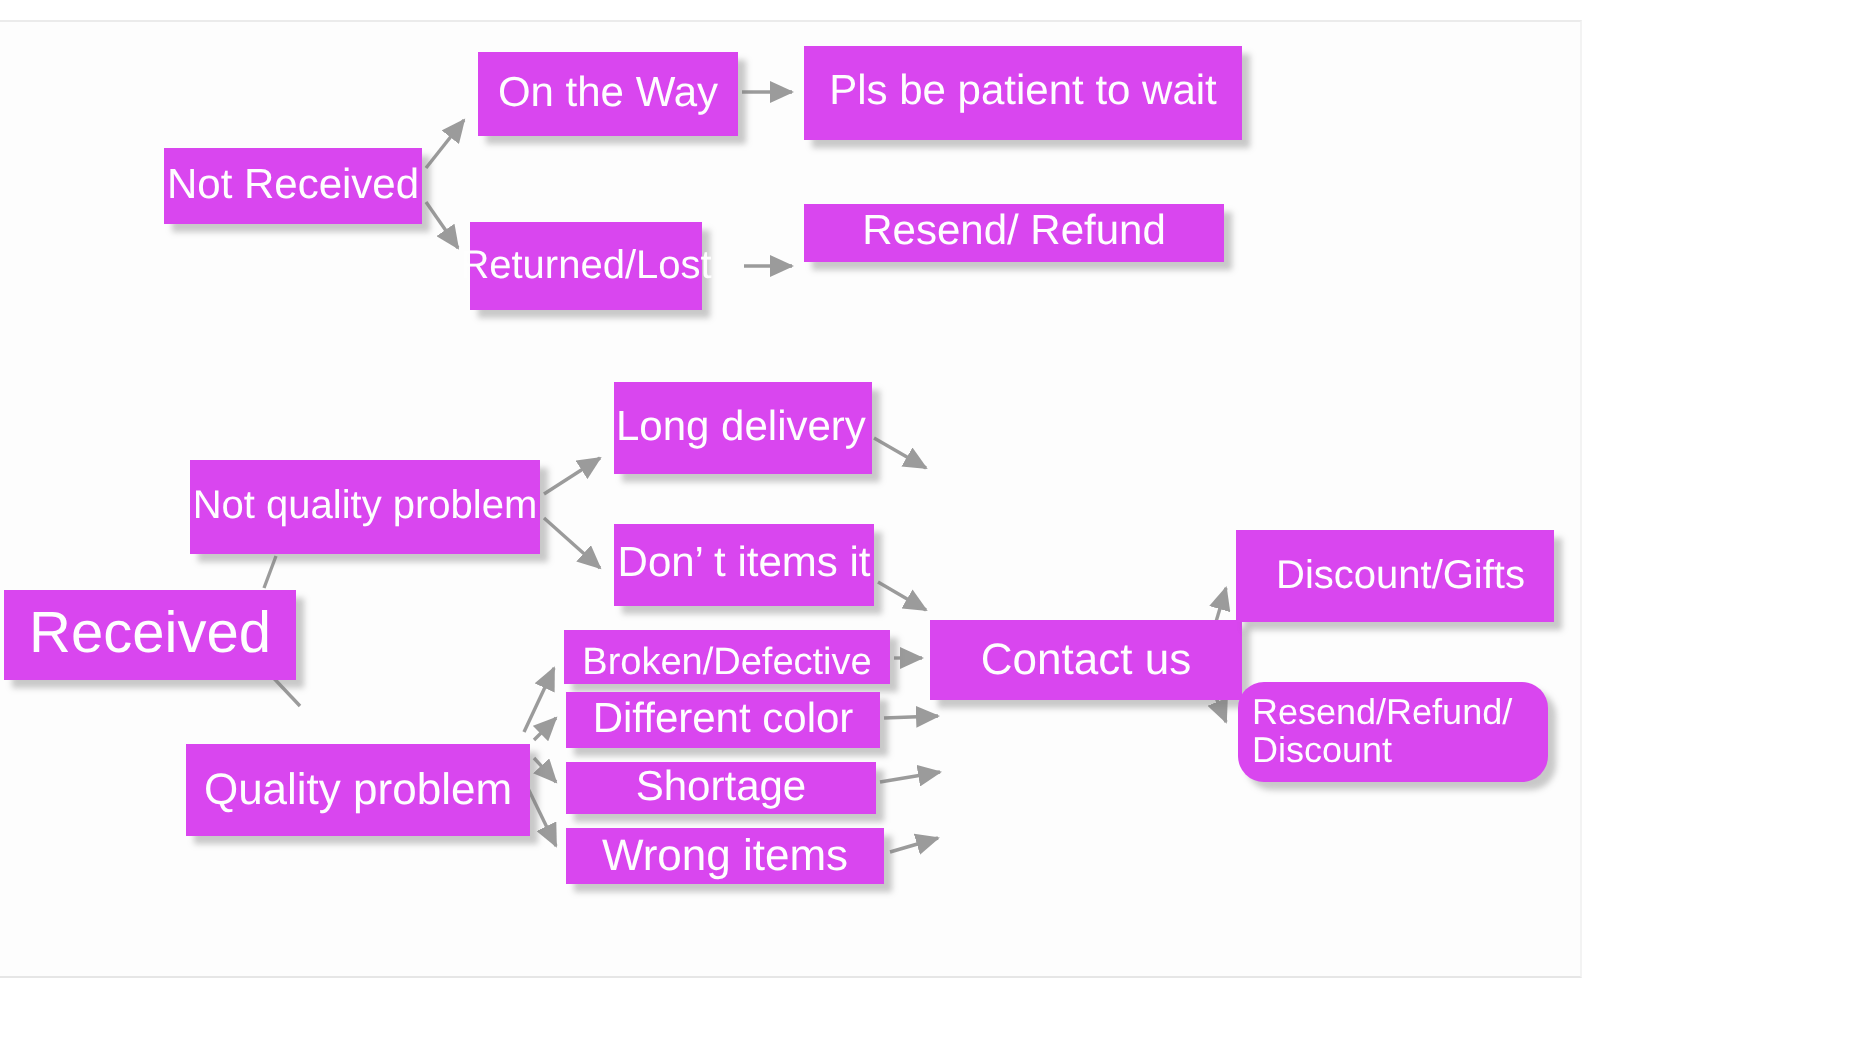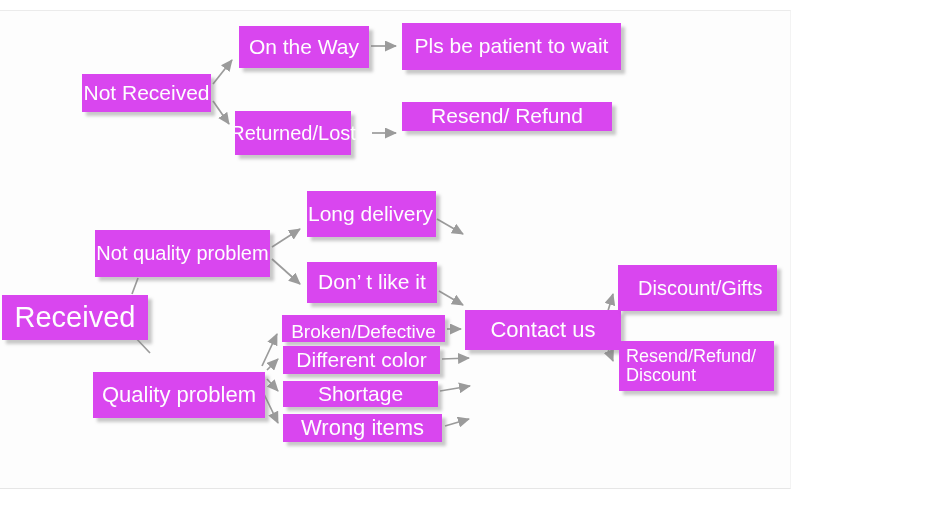--- a/index.html
+++ b/index.html
@@ -78,21 +78,21 @@
   <div class="node" style="left:2px;top:295px;width:146px;height:45px;font-size:29px;">
     <span>Received</span>
   </div>
   <div class="node" style="left:95px;top:230px;width:175px;height:47px;font-size:20px;">
     <span>Not quality problem</span>
   </div>
   <div class="node left" style="left:307px;top:191px;width:128px;height:46px;font-size:21px;padding-left:1px;">
     <span>Long delivery</span>
   </div>
   <div class="node" style="left:307px;top:262px;width:130px;height:41px;font-size:21px;">
-    <span>Don’ t like it</span>
+    <span>Don’ t items it</span>
   </div>
   <div class="node" style="left:93px;top:372px;width:172px;height:46px;font-size:22px;">
     <span>Quality problem</span>
   </div>
   <div class="node" style="left:282px;top:315px;width:163px;height:27px;font-size:19px;align-items:flex-end;">
     <span>Broken/Defective</span>
   </div>
   <div class="node" style="left:283px;top:346px;width:157px;height:28px;font-size:21px;">
     <span>Different color</span>
   </div>
@@ -101,17 +101,17 @@
   </div>
   <div class="node" style="left:283px;top:381px;width:155px;height:26px;font-size:21px;">
     <span>Shortage</span>
   </div>
   <div class="node" style="left:465px;top:310px;width:156px;height:40px;font-size:22px;">
     <span>Contact us</span>
   </div>
   <div class="node left" style="left:618px;top:265px;width:139px;height:46px;font-size:20px;padding-left:20px;">
     <span>Discount/Gifts</span>
   </div>
-  <div class="node two-line" style="left:619px;top:341px;width:148px;height:50px;font-size:18px;padding-left:7px;">
+  <div class="node two-line" style="left:619px;top:341px;width:148px;height:50px;font-size:18px;padding-left:7px;border-radius:13px;">
     <span>Resend/Refund/</span>
     <span>Discount</span>
   </div>
 </div>
 
 </body></html>

